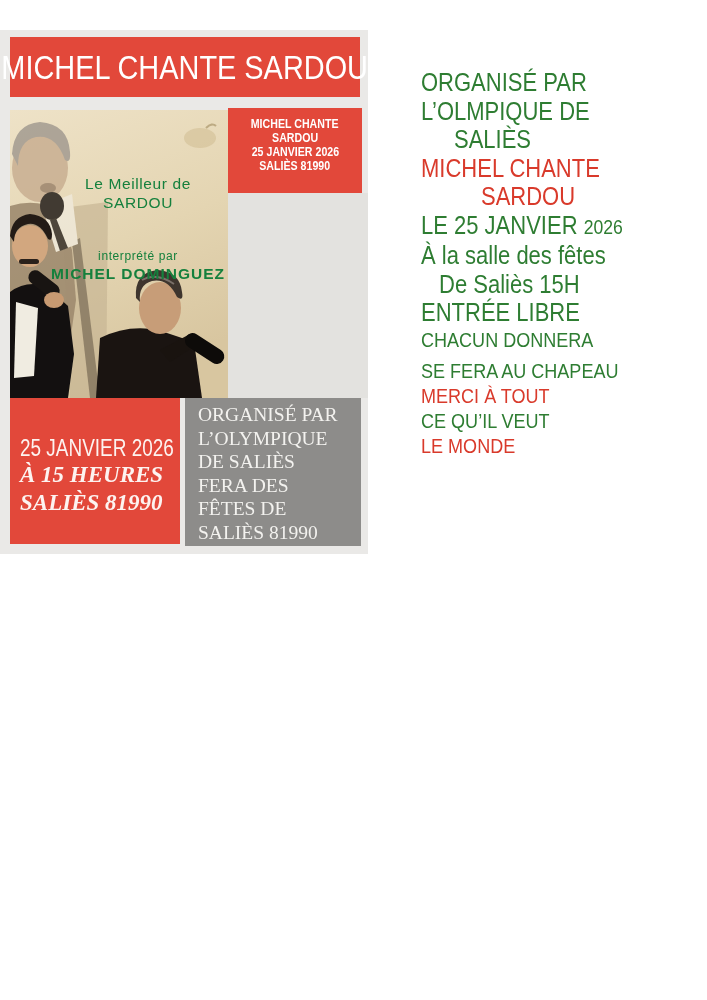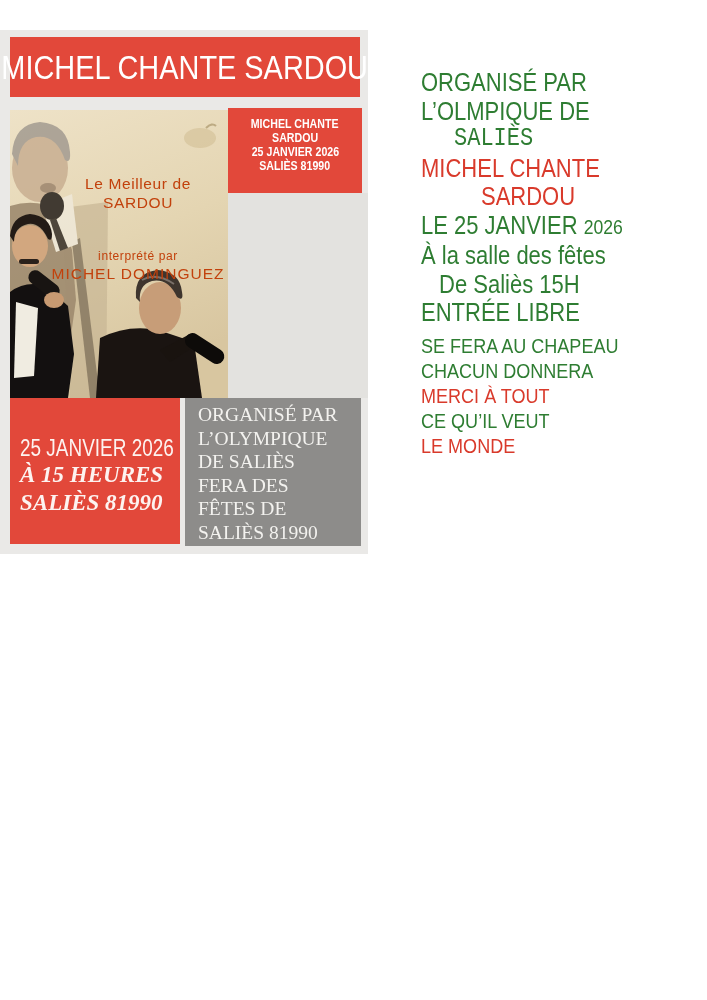--- a/index.html
+++ b/index.html
@@ -10,24 +10,24 @@
   .poster{position:absolute;left:0;top:30px;width:368px;height:524px;background:#eae9e7;}
 
   .banner{position:absolute;left:10px;top:7px;width:350px;height:60px;background:#e2483a;
           display:flex;align-items:center;justify-content:center;}
   .banner-text{color:#ffffff;font-size:34px;white-space:nowrap;
                display:inline-block;transform:scaleX(.85);transform-origin:50% 50%;}
 
   .photo{position:absolute;left:10px;top:80px;width:218px;height:288px;overflow:hidden;}
   .photo svg{display:block;}
   .caption{position:absolute;left:38px;top:64px;width:180px;text-align:center;
-           color:#c2410c;letter-spacing:.6px;}
+           color:#15803d;letter-spacing:.6px;}
   .cap1{font-size:15.5px;line-height:19px;}
   .cap2{font-size:12px;line-height:17px;margin-top:36px;}
-  .cap3{font-size:15.5px;line-height:17px;letter-spacing:1px;}
+  .cap3{font-size:15.5px;line-height:17px;letter-spacing:1px;font-weight:bold;}
 
   .info-box{position:absolute;left:228px;top:78px;width:134px;height:85px;background:#e2483a;
             color:#ffffff;text-align:center;padding-top:9px;box-sizing:border-box;}
   .info-line{font-size:12.5px;font-weight:bold;line-height:14px;}
   .side-panel{position:absolute;left:228px;top:163px;width:140px;height:205px;background:#e3e2df;}
 
   .date-box{position:absolute;left:10px;top:368px;width:170px;height:146px;background:#e2483a;
             color:#fdf3f0;box-sizing:border-box;padding:36px 0 0 10px;}
   .db-sans{font-size:24px;line-height:27px;white-space:nowrap;}
   .db-serif{font-family:"Liberation Serif",serif;font-weight:bold;font-size:23px;line-height:28px;white-space:nowrap;font-style:italic;}
@@ -41,21 +41,21 @@
   .cx{display:inline-block;transform:scaleX(.88);transform-origin:0 50%;white-space:nowrap;}
   .cx-c{display:inline-block;transform:scaleX(.85);transform-origin:50% 50%;white-space:nowrap;}
   .cx-date{display:inline-block;transform:scaleX(.79);transform-origin:0 50%;white-space:nowrap;}
 
   
   .side-text{position:absolute;left:421px;top:68px;width:280px;}
   .sline{white-space:nowrap;}
   .big{font-size:25px;line-height:28.5px;color:#2e7d32;}
   .small{font-size:20.5px;line-height:25px;color:#2e7d32;}
   .red{color:#d93a2b;}
-  .ind-33{padding-left:33px;font-family:Liberation Mono, monospace;}
+  .ind-33{padding-left:33px;}
   .ind-60{padding-left:60px;}
   .ind-18{padding-left:18px;}
   .gap-top{margin-top:6px;}
   .year{font-size:20px;}
 </style>
 </head>
 <body>
 
 <div class="page">
 
@@ -149,20 +149,20 @@
   <div class="side-text">
     <div class="sline big"><span class="cx">ORGANISÉ PAR</span></div>
     <div class="sline big"><span class="cx">L’OLMPIQUE DE</span></div>
     <div class="sline big ind-33"><span class="cx">SALIÈS</span></div>
     <div class="sline big red"><span class="cx">MICHEL CHANTE</span></div>
     <div class="sline big red ind-60"><span class="cx">SARDOU</span></div>
     <div class="sline big"><span class="cx"><span>LE 25 JANVIER</span> <span class="year">2026</span></span></div>
     <div class="sline big"><span class="cx">À la salle des fêtes</span></div>
     <div class="sline big ind-18"><span class="cx">De Saliès 15H</span></div>
     <div class="sline big"><span class="cx">ENTRÉE LIBRE</span></div>
+    <div class="sline small"><span class="cx">CHACUN DONNERA</span></div>
     <div class="sline small gap-top"><span class="cx">SE FERA AU CHAPEAU</span></div>
-    <div class="sline small"><span class="cx">CHACUN DONNERA</span></div>
     <div class="sline small red"><span class="cx">MERCI À TOUT</span></div>
     <div class="sline small"><span class="cx">CE QU’IL VEUT</span></div>
     <div class="sline small red"><span class="cx">LE MONDE</span></div>
   </div>
 
 </div>
 
 </body></html>

